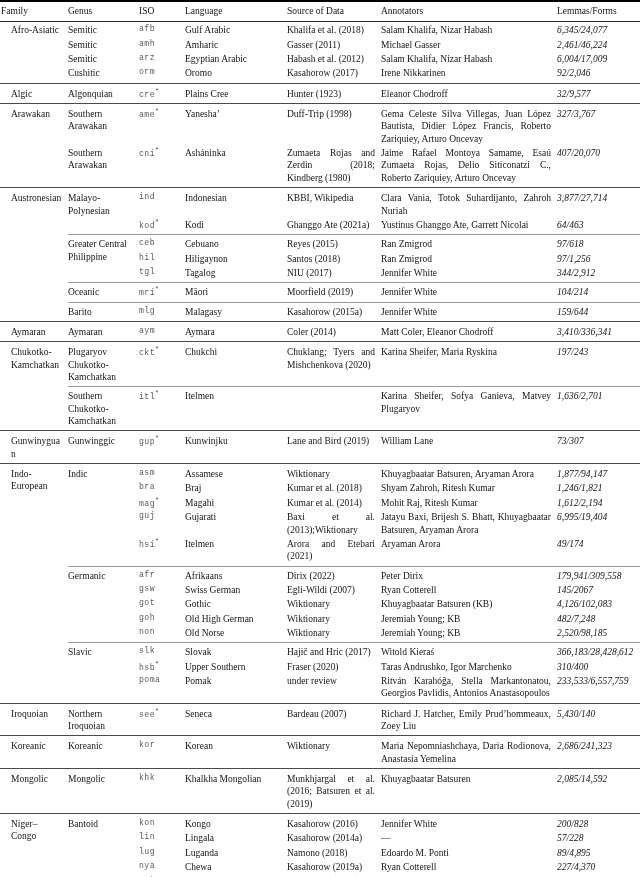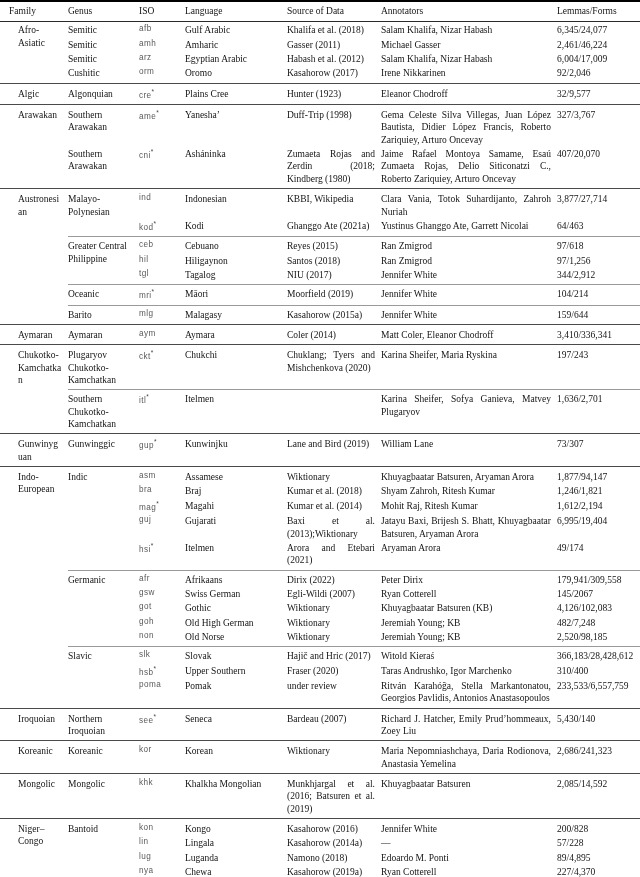--- a/index.html
+++ b/index.html
@@ -25,57 +25,57 @@
   col.w-annotators { width: 176px; }
   col.w-lemmas     { width: 83px; }
 
   th {
     font-weight: normal;
     text-align: left;
     vertical-align: top;
     padding: 3px 6px 4px 0;
     border-bottom: 1.5px solid #2b2b2b;
   }
-  th:first-child { padding-left: 9px; margin-top: 45px; }
+  th:first-child { padding-left: 1px; margin-top: 45px; }
 
   td {
     vertical-align: top;
     padding: 1px 6px 1px 0;
     overflow-wrap: break-word;
   }
-  td.c-family { padding-left: 18px; }
+  td.c-family { padding-left: 11px; }
 
   tr.family-start > td {
     border-top: 1.5px solid #4a4a4a;
     padding-top: 4px;
   }
   tr.first > td {
     border-top: none;
     padding-top: 2px;
   }
   tr.genus-start > td {
     border-top: 1px solid #9a9a9a;
     padding-top: 3px;
     margin-top: 8px;
   }
   tr.pre-rule > td { padding-bottom: 3px; }
 
   td.c-iso {
-    font-family: Liberation Sans, sans-serif;
+    font-family: Liberation Mono, monospace;
     font-size: 8.2px;
     color: #5a5a5a;
     letter-spacing: 0.4px;
   }
   td.c-iso sup.star {
     font-size: 6.5px;
     color: #444444;
     letter-spacing: 0;
   }
   td.c-source, td.c-annotators { text-align: justify; }
-  td.c-lemmas { white-space: nowrap; padding-right: 0; }
+  td.c-lemmas { white-space: nowrap; padding-right: 0; font-style: italic; }
 </style>
 </head>
 <body>
 
 <table class="lang-table">
   <colgroup>
     <col class="w-family">
     <col class="w-genus">
     <col class="w-iso">
     <col class="w-language">

